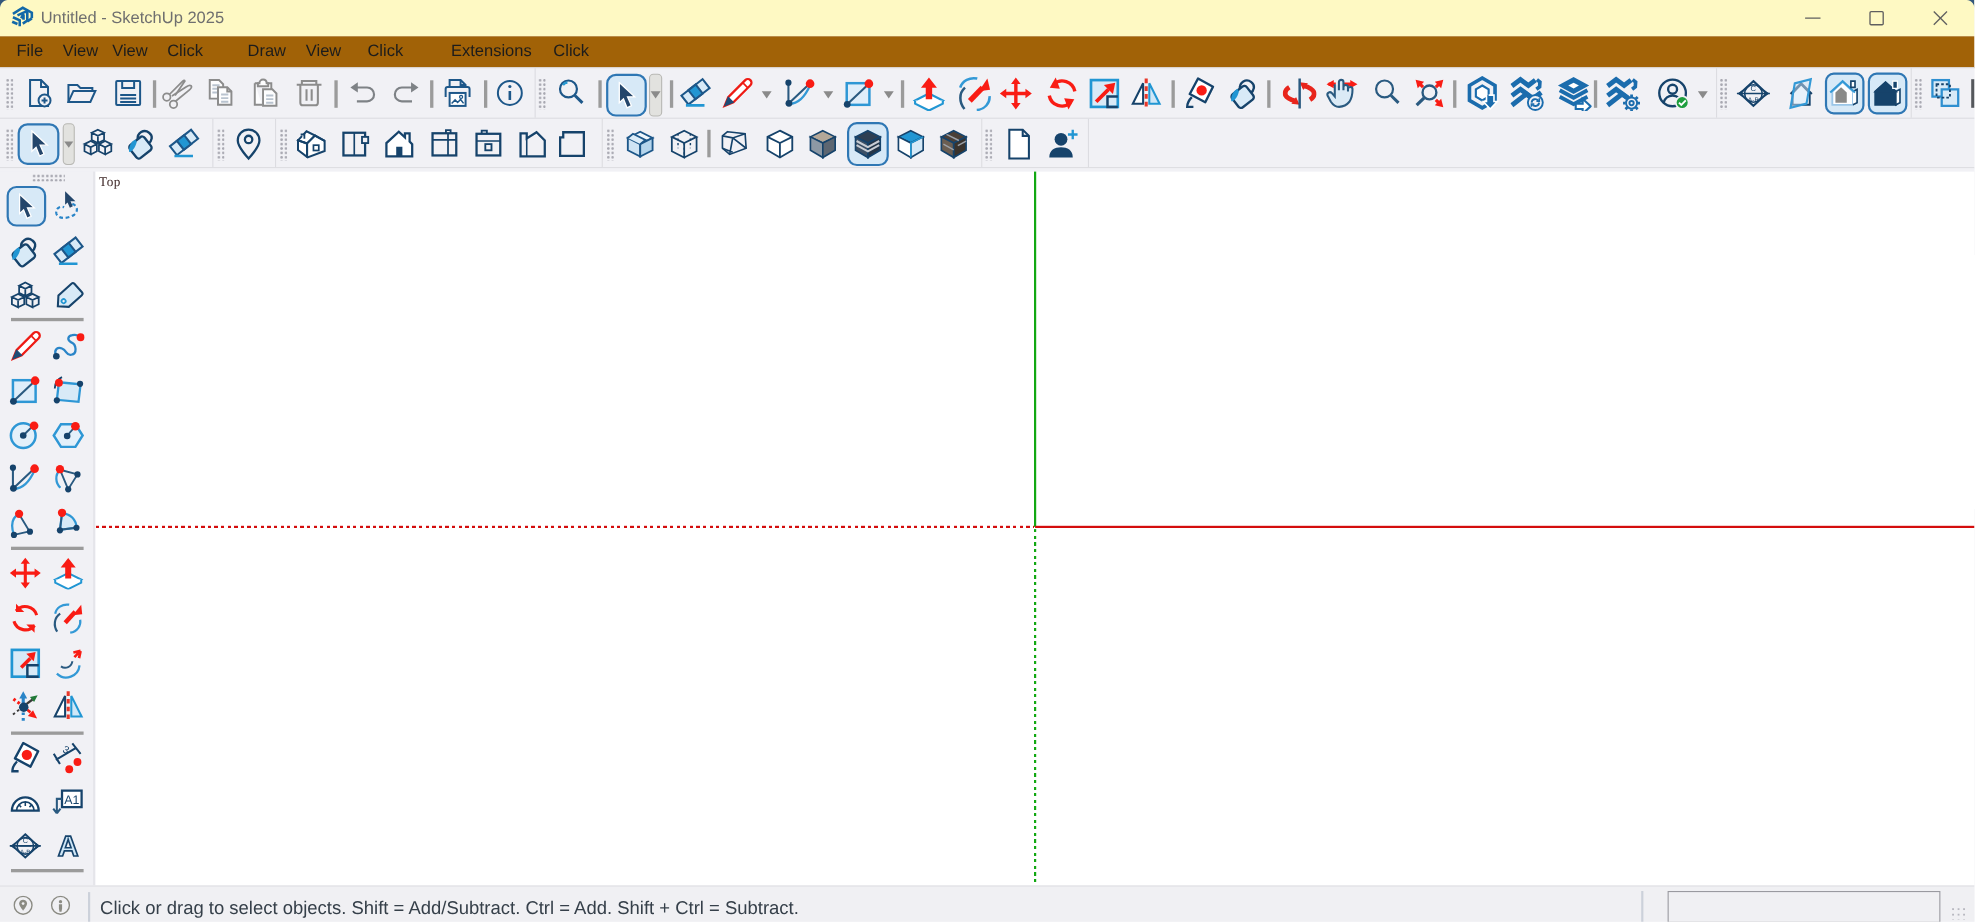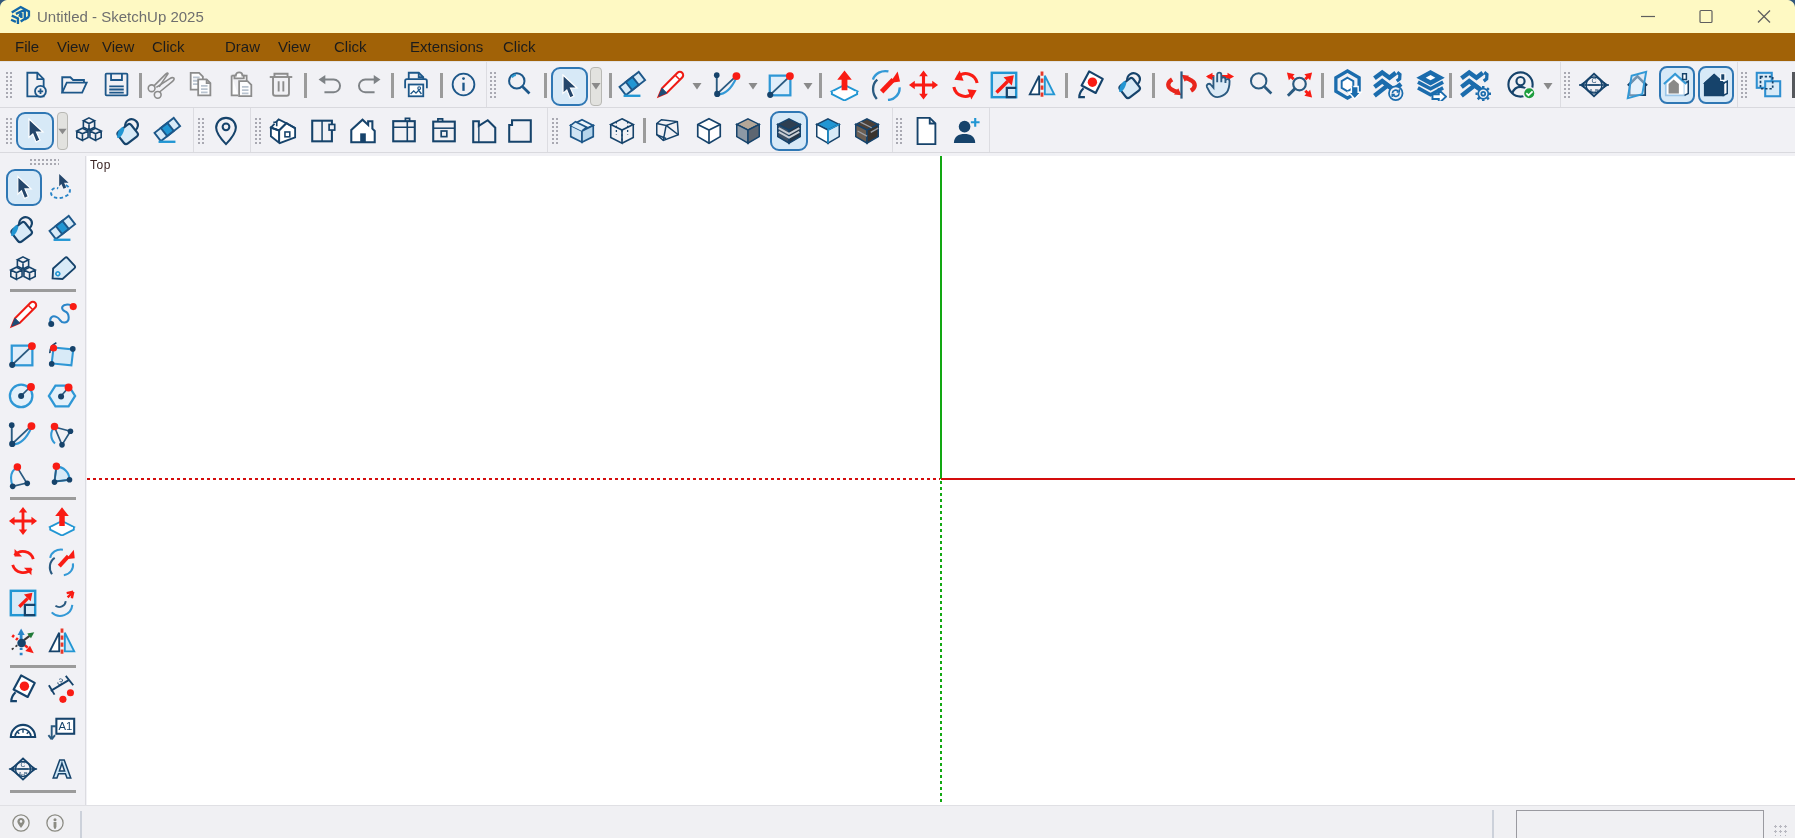--- a/index.html
+++ b/index.html
@@ -19,21 +19,21 @@
 .sep1 { position:absolute; top:11px; width:3px; height:25px; background:#9b9b9b; }
 .grip { position:absolute; top:9px; width:7px; height:29px;
         background-image:radial-gradient(circle, #a9a9b2 1px, transparent 1.3px);
         background-size:4px 4px; }
 .vline { position:absolute; top:0; width:1px; background:#dcdce1; }
 .ic { position:absolute; }
 .selbox { position:absolute; background:#d7e9f7; border:2px solid #2f77b4; border-radius:9px; }
 
 #palette { position:absolute; left:0; top:156px; width:86px; height:649px; background:#f1f1f5; border-right:1px solid #dcdce1; }
 #canvas { position:absolute; left:87px; top:156px; width:1708px; height:649px; background:#ffffff; }
-#toplabel { position:absolute; left:3px; top:2px; font-size:12px; color:#3c2626; letter-spacing:0.5px; }
+#toplabel { position:absolute; left:3px; top:2px; font-size:12px; color:#3c2626; letter-spacing:0.5px;font-family:Liberation Serif, serif; }
 .hsep { position:absolute; left:10px; width:66px; height:3px; background:#9b9b9b; }
 
 #axis-green-solid { position:absolute; left:853px; top:0px; width:2px; height:323px; background:#12a812; }
 #axis-green-dash  { position:absolute; left:853px; top:325px; width:2px; height:324px;
   background-image:repeating-linear-gradient(to bottom, #12a812 0 3px, transparent 3px 6px); }
 #axis-red-solid { position:absolute; left:854px; top:322px; width:854px; height:2px; background:#d40d0d; }
 #axis-red-dash  { position:absolute; left:0px; top:322px; width:853px; height:2px;
   background-image:repeating-linear-gradient(to right, #d40d0d 0 3px, transparent 3px 6px); }
 
 #statusbar { position:absolute; left:0; top:805px; width:1795px; height:33px; background:#f0f0f3; border-top:1px solid #e0e0e4; }
@@ -771,16 +771,17 @@
     <circle cx="10" cy="10" r="9"></circle>
     <path d="M10 4.5 C7.8 4.5 6 6.2 6 8.3 C6 10.8 10 15.5 10 15.5 C10 15.5 14 10.8 14 8.3 C14 6.2 12.2 4.5 10 4.5 Z" fill="#8b8b83" stroke="none"></path>
     <circle cx="10" cy="8.2" r="1.4" fill="#f0f0f3" stroke="none"></circle>
   </svg>
   <svg class="abs" style="left:46px;top:8px" width="18" height="18" viewBox="0 0 20 20" fill="none" stroke="#8b8b83" stroke-width="1.4">
     <circle cx="10" cy="10" r="9"></circle>
     <circle cx="10" cy="6.3" r="1.7" fill="#8b8b83" stroke="none"></circle>
     <path d="M8.4 9 h3.2 v4.5 l-0.6 3 h-2 l-0.6 -3 Z" fill="#8b8b83" stroke="none"></path>
   </svg>
   <div style="position:absolute;left:80px;top:5px;width:2px;height:28px;background:#ccd1da"></div>
+  <div id="status-text">Click or drag to select objects. Shift = Add/Subtract. Ctrl = Add. Shift + Ctrl = Subtract.</div>
   <div style="position:absolute;left:1492px;top:4px;width:2px;height:29px;background:#ccd1da"></div>
   <div id="measurebox"></div>
   <div style="position:absolute;left:1773px;top:18px;width:14px;height:12px;background-image:radial-gradient(circle,#b8b8c0 1px,transparent 1.3px);background-size:5px 5px"></div>
 </div>
 
 </body></html>

